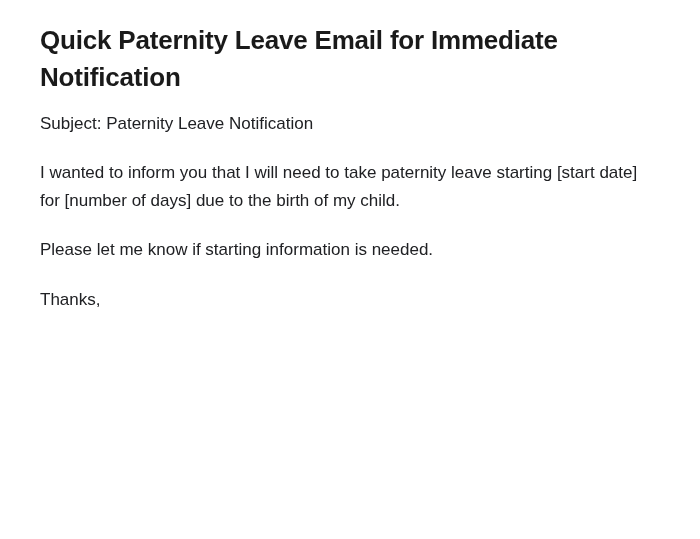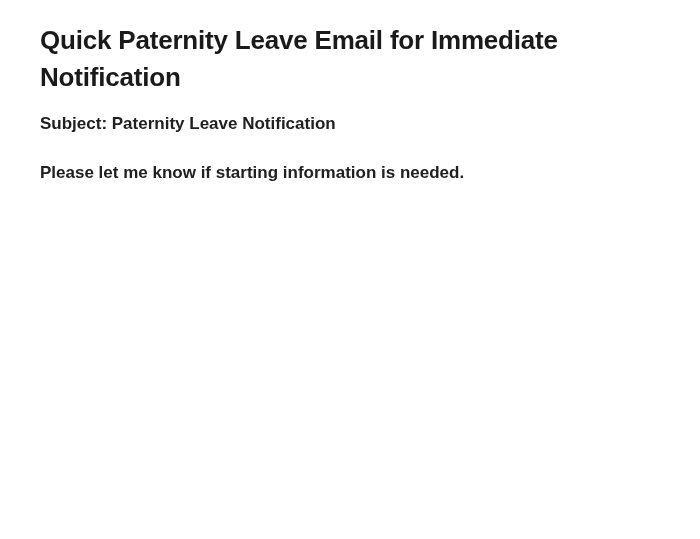--- a/index.html
+++ b/index.html
@@ -30,26 +30,28 @@
     margin: 0 0 14px 0;
     letter-spacing: -0.2px;
     max-width: 560px;
   }
   .doc-paragraph {
     font-size: 17px;
     line-height: 1.62;
     color: #202124;
     margin: 0 4px 22px 0;
     max-width: 600px;
-    font-weight: bold;
+    font-weight: normal;
   }
   .doc-paragraph:last-child {
     margin-bottom: 0;
   }
 </style>
 </head>
 <body>
 
 <div class="document">
   <h1 class="doc-title">Quick Paternity Leave Email for Immediate Notification</h1>
   <p class="doc-paragraph">Subject: Paternity Leave Notification</p>
+  <p class="doc-paragraph">I wanted to inform you that I will need to take paternity leave starting [start date] for [number of days] due to the birth of my child.</p>
   <p class="doc-paragraph">Please let me know if starting information is needed.</p>
+  <p class="doc-paragraph">Thanks,</p>
 </div>
 
 </body></html>

